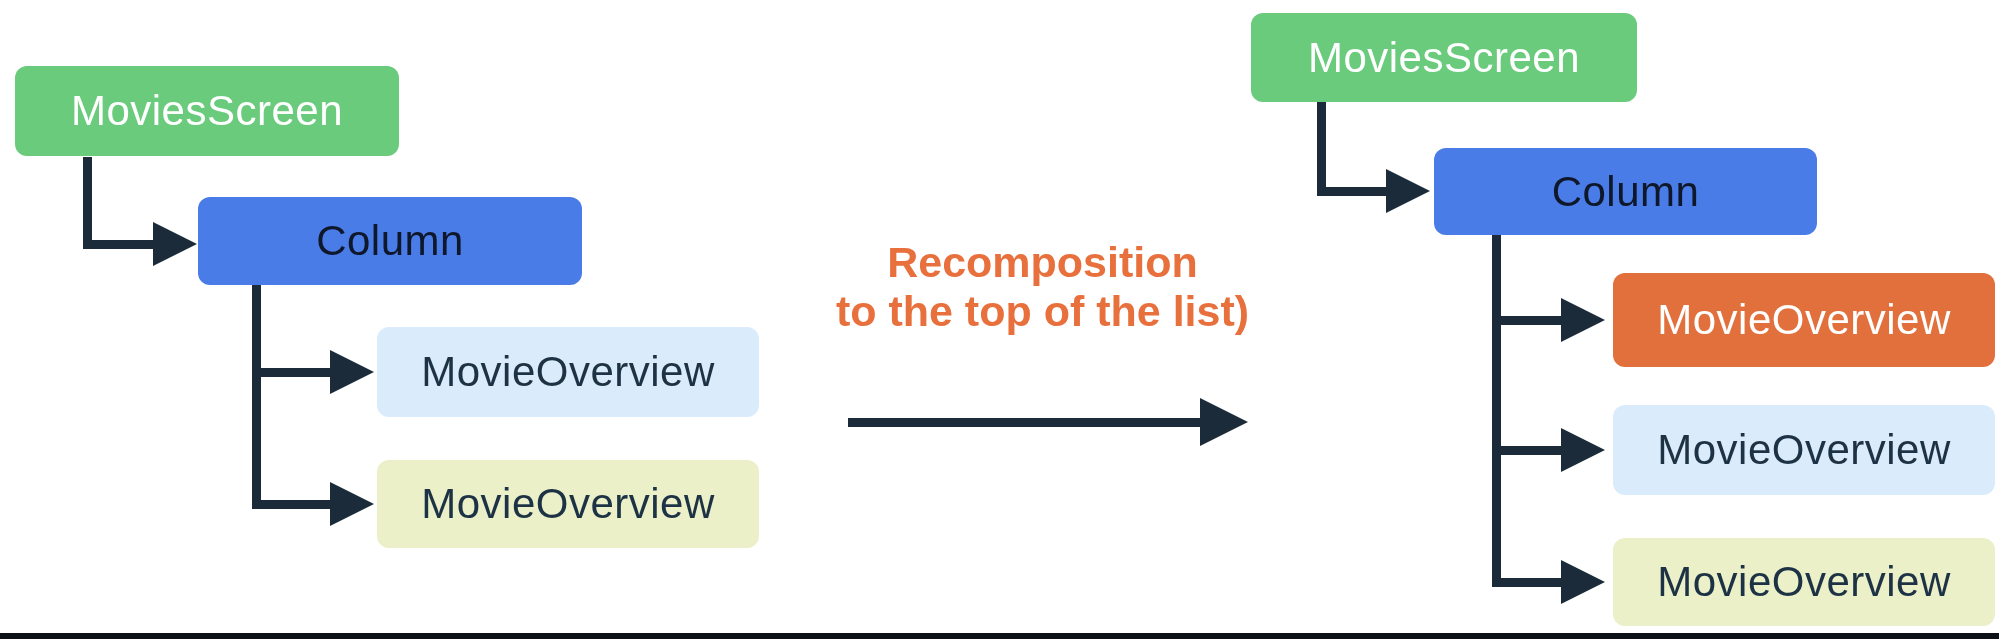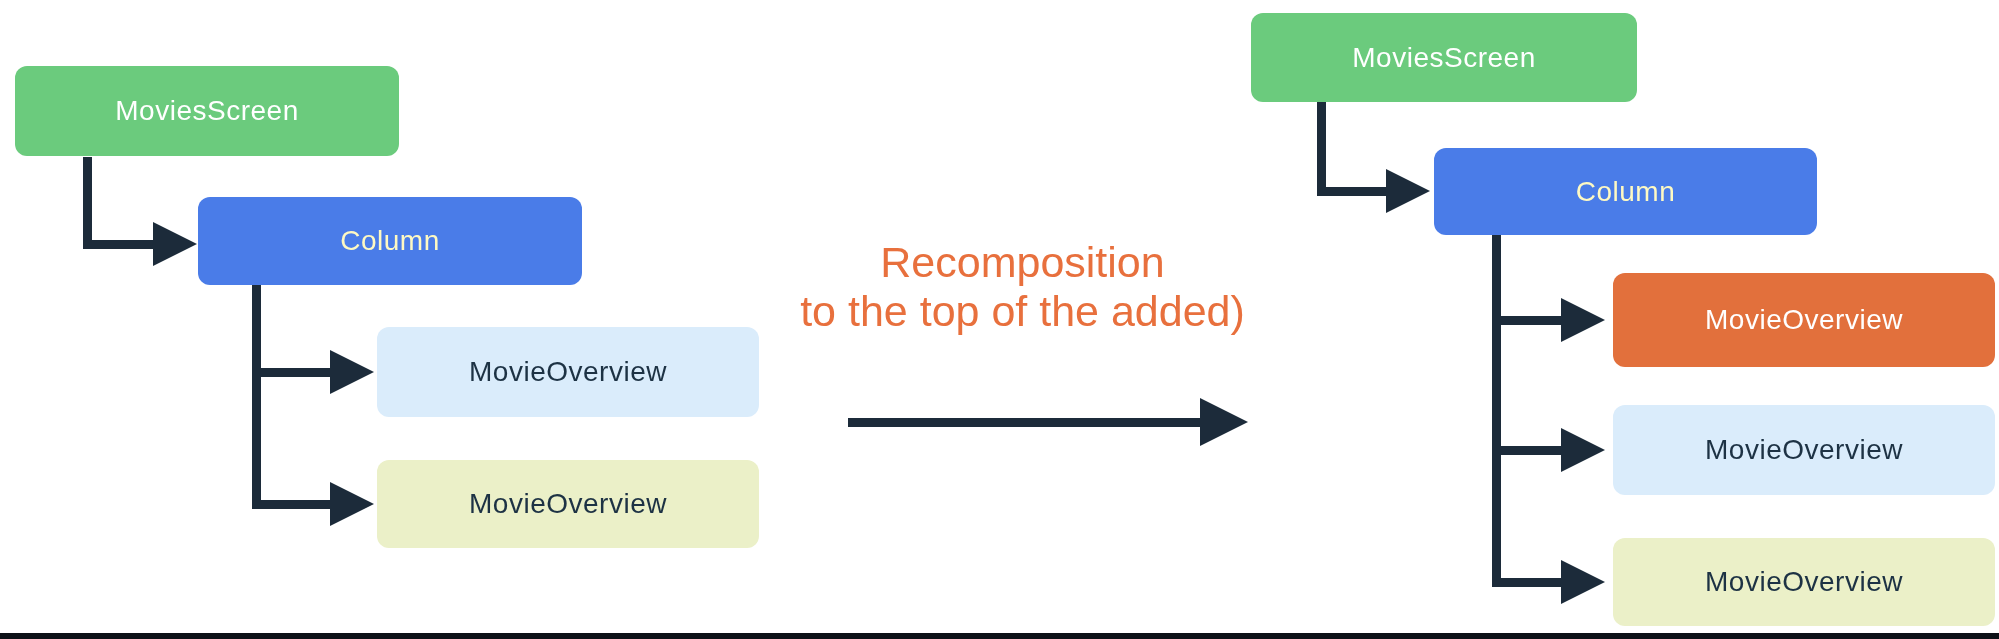--- a/index.html
+++ b/index.html
@@ -10,27 +10,27 @@
     background: #ffffff;
     overflow: hidden;
     font-family: "Liberation Sans", "DejaVu Sans", sans-serif;
   }
   .node {
     position: absolute;
     border-radius: 12px;
     display: flex;
     align-items: center;
     justify-content: center;
-    font-size: 28px;
+    font-size: 42px;
     font-weight: 500;
     letter-spacing: 0.5px;
     white-space: nowrap;
   }
   .node.green       { background: #6BCB7D; color: #ffffff; }
-  .node.blue        { background: #4A7CE8; color: #fef9c3; }
+  .node.blue        { background: #4A7CE8; color: #0f172a; }
   .node.orange      { background: #E2703C; color: #ffffff; }
   .node.light-blue  { background: #DAECFB; color: #1D3244; }
   .node.light-yellow{ background: #EBF0C8; color: #1D3244; }
 
   .vline, .hline {
     position: absolute;
     background: #1C2B3A;
   }
   .arrowhead {
     position: absolute;
@@ -39,28 +39,28 @@
     border-bottom: 22px solid transparent;
     border-left: 44px solid #1C2B3A;
   }
   .arrowhead.big {
     border-top: 24px solid transparent;
     border-bottom: 24px solid transparent;
     border-left: 48px solid #1C2B3A;
   }
   .annotation {
     position: absolute;
-    left: 750px;
+    left: 770px;
     top: 238px;
     width: 545px;
     text-align: center;
     color: #E8703D;
     font-size: 43px;
     line-height: 49px;
-    font-weight: 400;
+    font-weight: 700;
   }
   .bottom-rule {
     position: absolute;
     left: 0; top: 633px;
     width: 1999px; height: 6px;
     background: #0D1117;
   }
 </style>
 </head>
 <body>
@@ -88,21 +88,21 @@
   <div class="node light-blue" style="left:377px; top:327px; width:382px; height:90px;">
     <span>MovieOverview</span>
   </div>
 
   <div class="node light-yellow" style="left:377px; top:460px; width:382px; height:88px;">
     <span>MovieOverview</span>
   </div>
 
   <div class="annotation">
     <div>Recomposition</div>
-    <div>to the top of the added)</div>
+    <div>to the top of the list)</div>
   </div>
 
   <div class="hline" style="left:848px; top:418px; width:355px; height:9px;"></div>
   <div class="arrowhead big" style="left:1200px; top:398px;"></div>
 
   <div class="node green" style="left:1251px; top:13px; width:386px; height:89px;">
     <span>MoviesScreen</span>
   </div>
 
   <div class="vline" style="left:1317px; top:102px; width:9px; height:94px;"></div>

